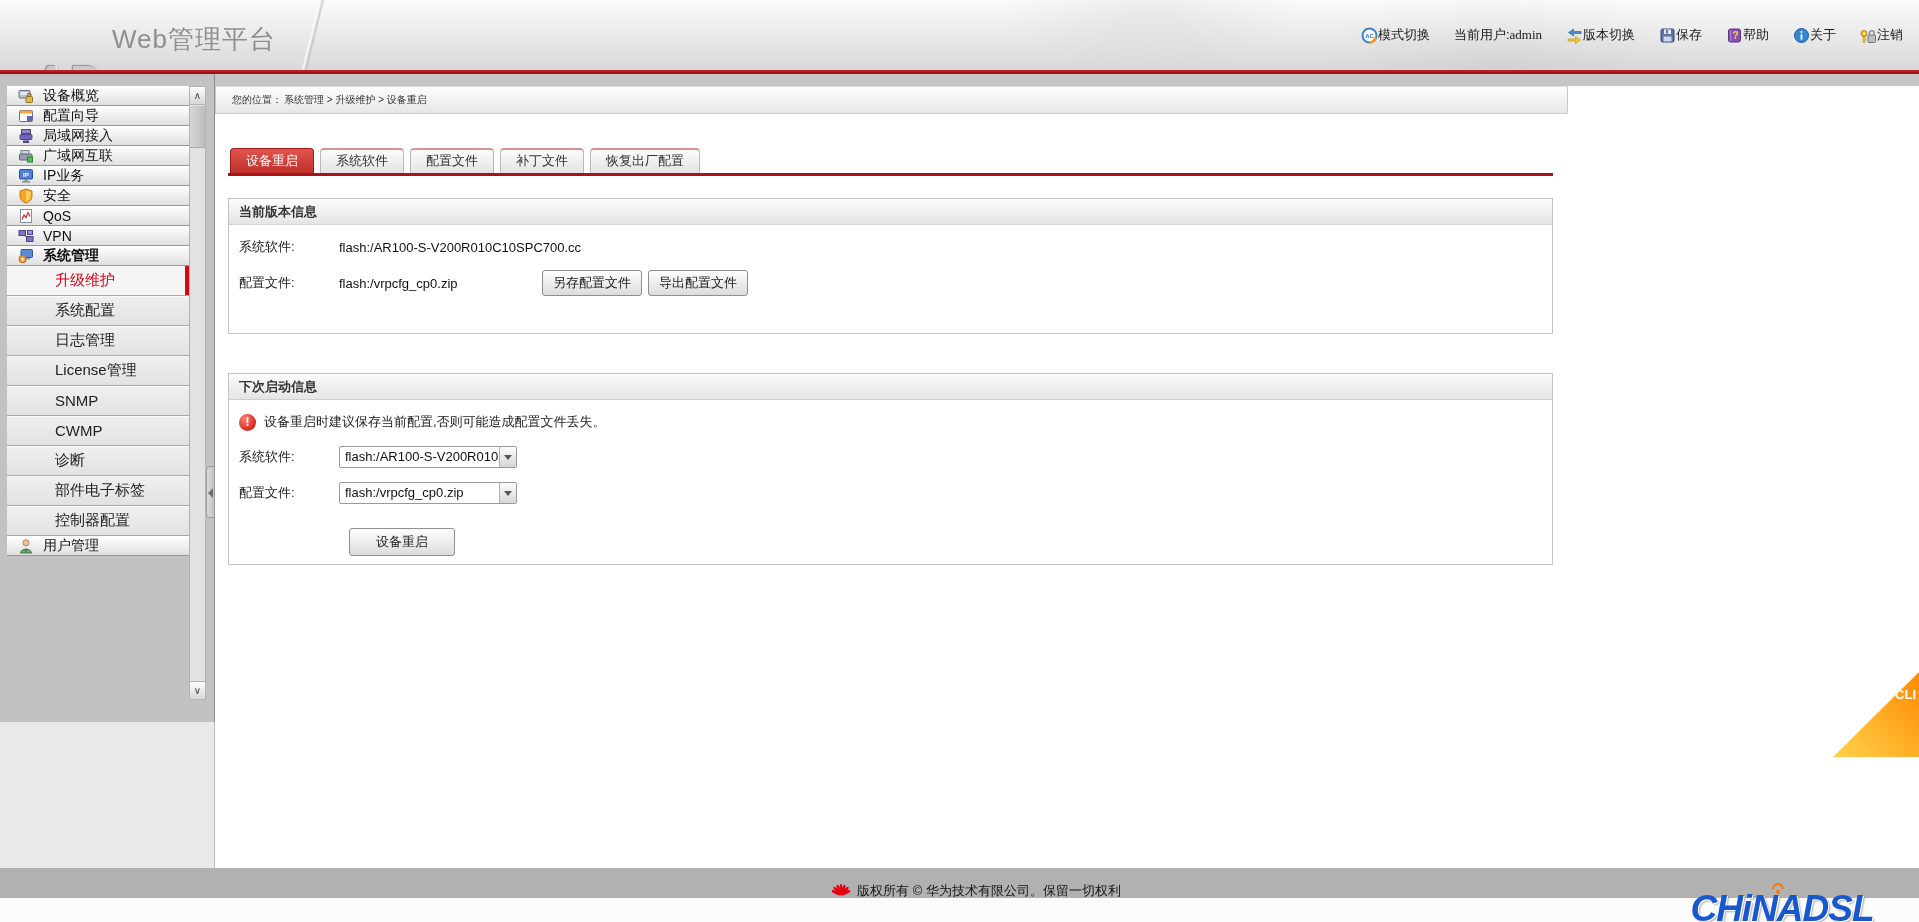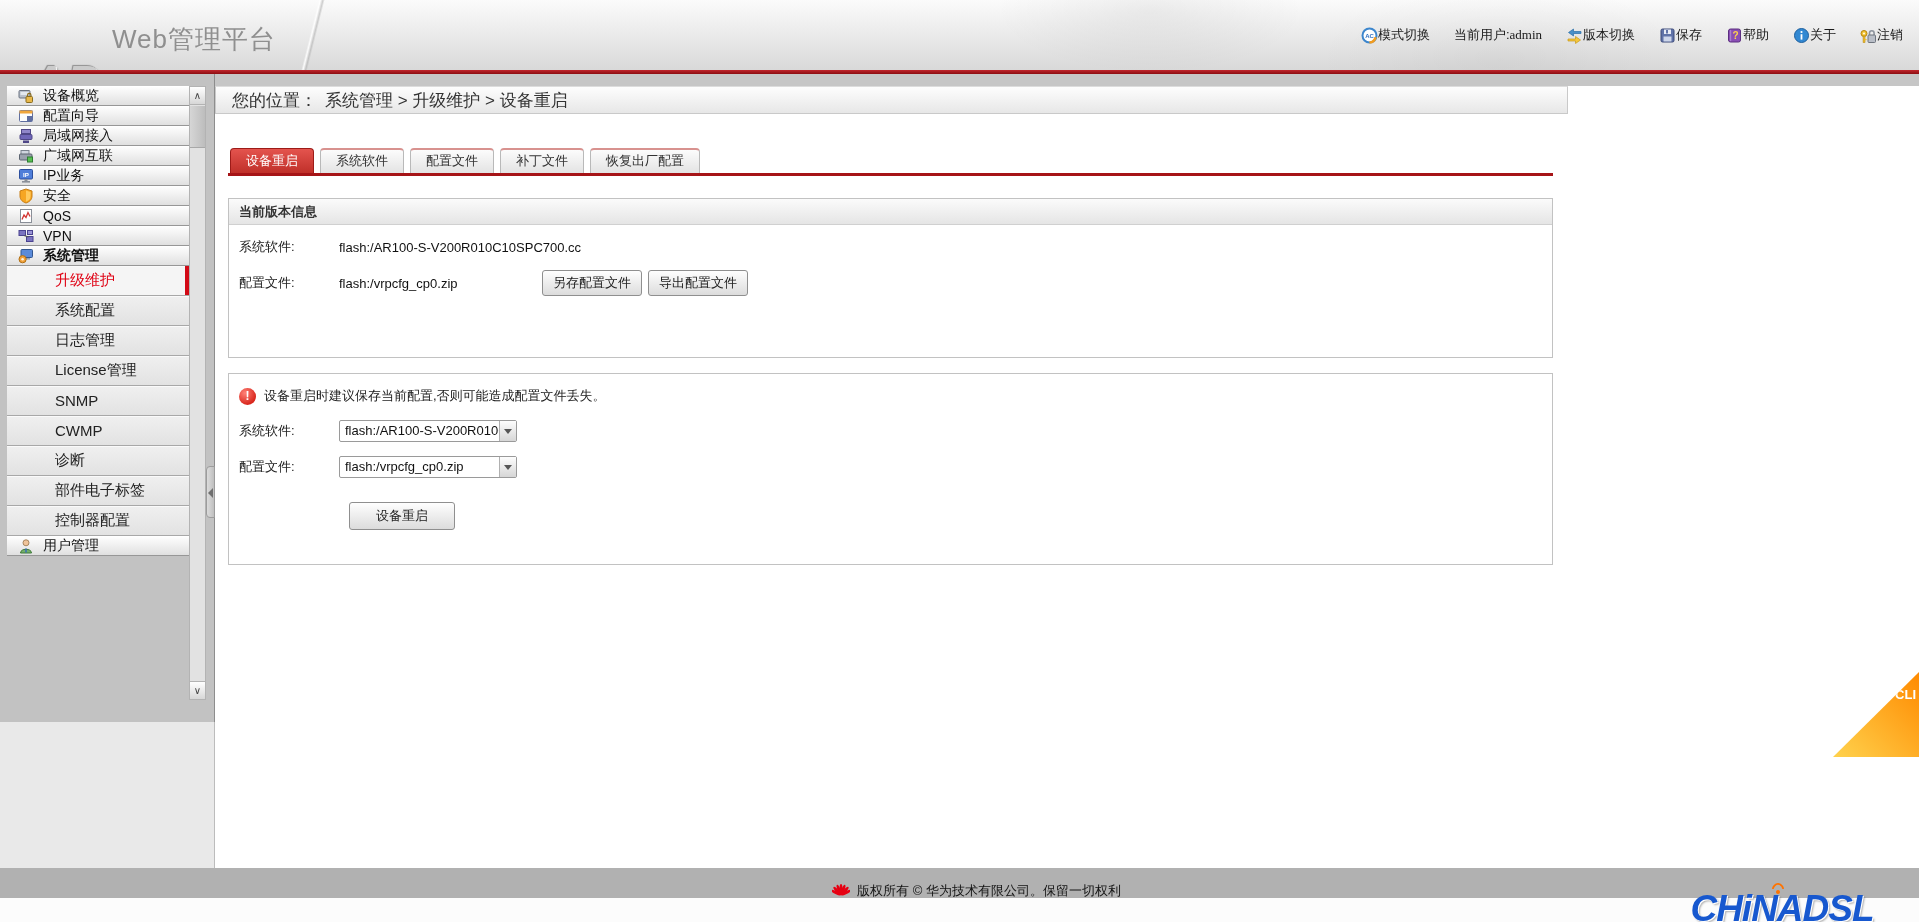--- a/index.html
+++ b/index.html
@@ -70,37 +70,37 @@
   .collapse-handle{ position:absolute; left:206px; top:466px; width:9px; height:52px;
     background:linear-gradient(90deg,#dcdcdc,#bfbfbf); border:1px solid #9c9c9c; border-radius:4px 0 0 4px; cursor:pointer;}
   .collapse-handle::before{ content:""; position:absolute; left:1px; top:21px;
     border-top:5px solid transparent; border-bottom:5px solid transparent; border-right:5px solid #6f6f6f;}
 
   
   .main-bg{ position:absolute; left:215px; top:86px; width:1704px; height:782px; background:#fff;}
   .breadcrumb{
     position:absolute; left:215px; top:86px; width:1353px; height:28px;
     background:linear-gradient(#fdfdfd,#e7e7e7); border:1px solid #c9c9c9; border-top-color:#dcdcdc;
-    display:flex; align-items:center; padding-left:16px; font-size:17px; color:#333; gap:8px;
+    display:flex; align-items:center; padding-left:16px; font-size:10px; color:#333; gap:2px;
   }
   .tabs{ position:absolute; left:230px; top:148px; height:25px; display:flex; gap:6px;}
   .tab{
     height:25px; padding:0 15px; line-height:22px; font-size:13px; color:#333; cursor:pointer;
     background:linear-gradient(#fcfcfc,#e3e3e3);
     border:1px solid #b9b9b9; border-top:2px solid #d8928f; border-bottom:none;
     border-radius:4px 4px 0 0;
   }
   .tab.active{
     background:linear-gradient(#e4544e,#c0302a); color:#fff;
     border:1px solid #9d1b18; border-bottom:none; line-height:23px;
   }
   .tab-underline{ position:absolute; left:228px; top:173px; width:1325px; height:3px; background:#a61417;}
 
   .box{ position:absolute; left:228px; width:1325px; background:#fff; border:1px solid #c2c2c2;}
-  .box1{ top:198px; height:160px;}
+  .box1{ top:198px; height:136px;}
   .box2{ top:373px; height:192px;}
   .box-title{ height:26px; line-height:25px; padding-left:10px; font-size:13px; font-weight:bold; color:#333;
     background:linear-gradient(#fbfbfb,#e5e5e5); border-bottom:1px solid #d0d0d0;}
   .box-body{ padding:13px 10px 0 10px;}
   .vrow{ display:flex; align-items:center; margin-bottom:14px; font-size:13px; color:#111;}
   .vrow .lbl{ width:100px; color:#222;}
   .vrow .val{ min-width:197px; }
   .btn{
     margin-left:6px; padding:3px 10px; font-size:13px; color:#222; cursor:pointer;
     border:1px solid #8f8f8f; border-radius:3px;
@@ -365,20 +365,21 @@
       <div class="vrow">
         <span class="lbl">配置文件:</span>
         <span class="val">flash:/vrpcfg_cp0.zip</span>
         <button class="btn">另存配置文件</button>
         <button class="btn">导出配置文件</button>
       </div>
     </div>
   </section>
 
   <section class="box box2">
+    <div class="box-title">下次启动信息</div>
     <div class="box-body">
       <div class="warn-row">
         <span class="warn-ic">!</span>
         <span>设备重启时建议保存当前配置,否则可能造成配置文件丢失。</span>
       </div>
       <div class="vrow">
         <span class="lbl">系统软件:</span>
         <div class="sel">
           <span class="sel-text">flash:/AR100-S-V200R010C10SPC700.cc</span>
           <span class="sel-arrow">

